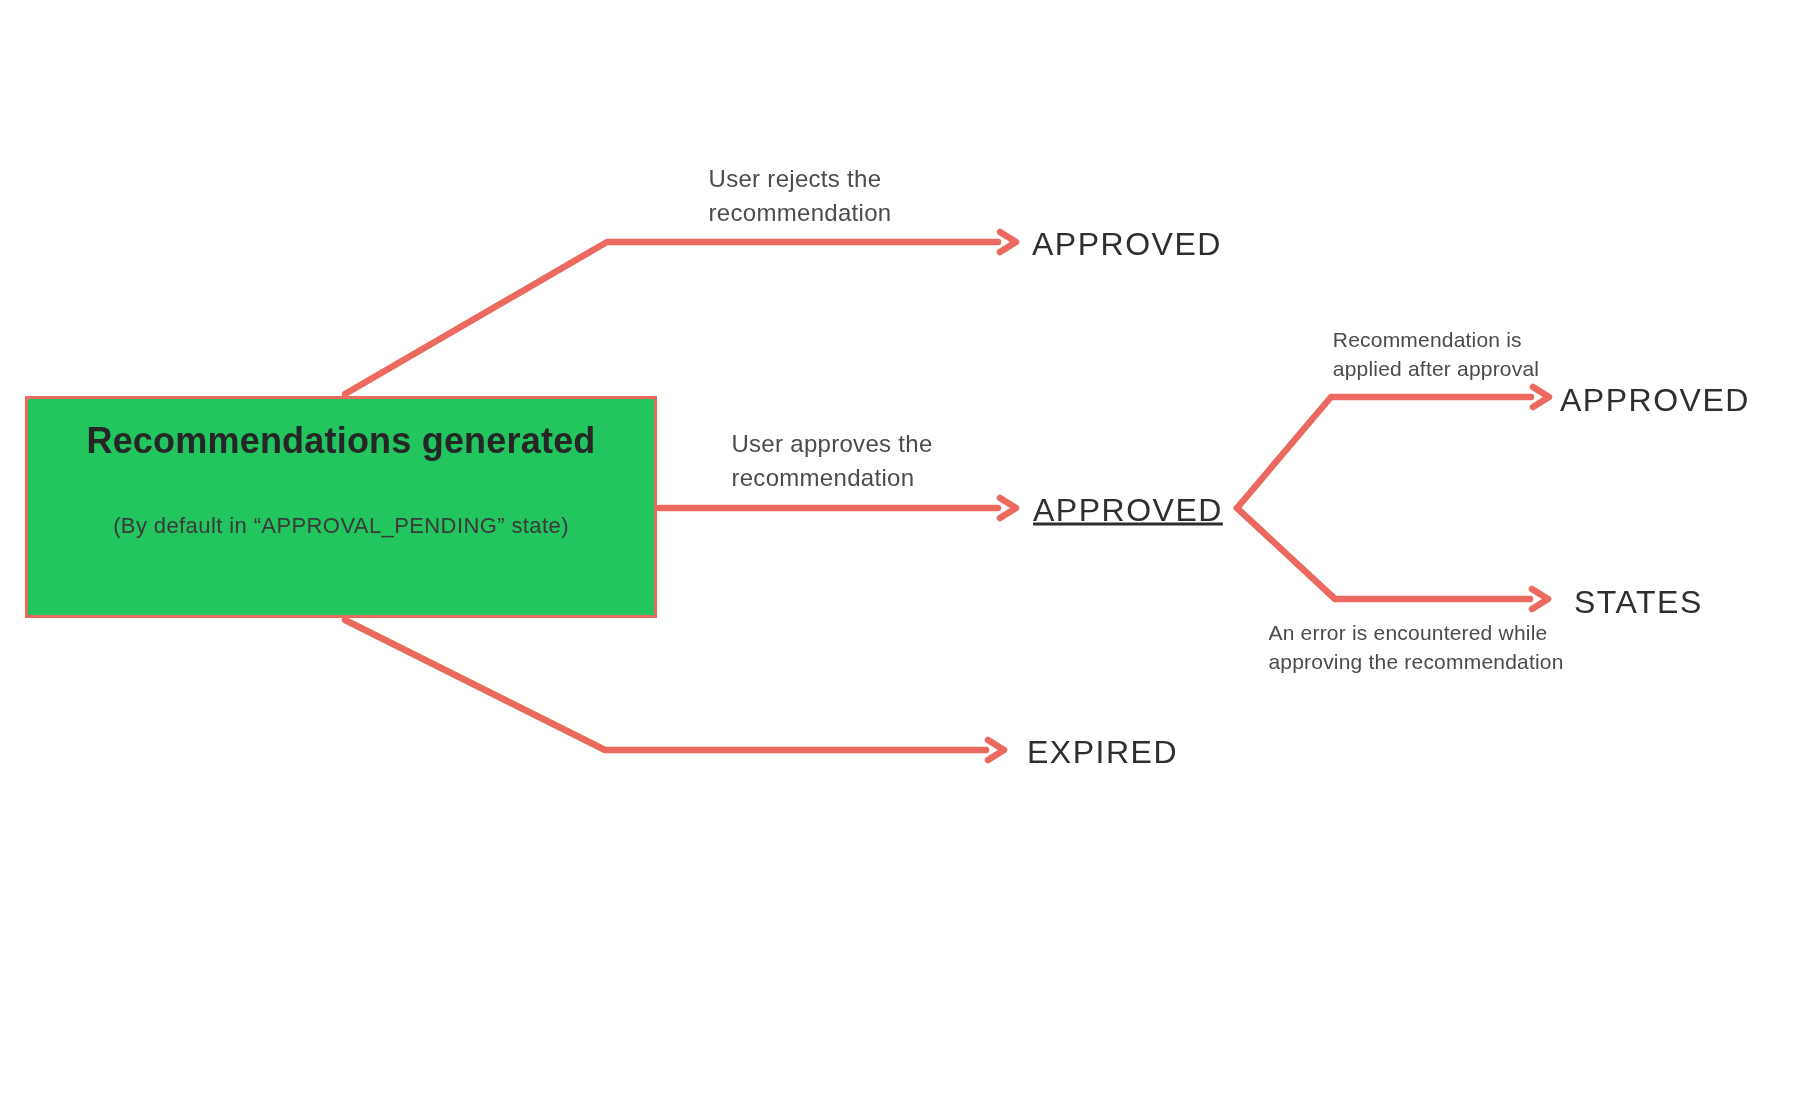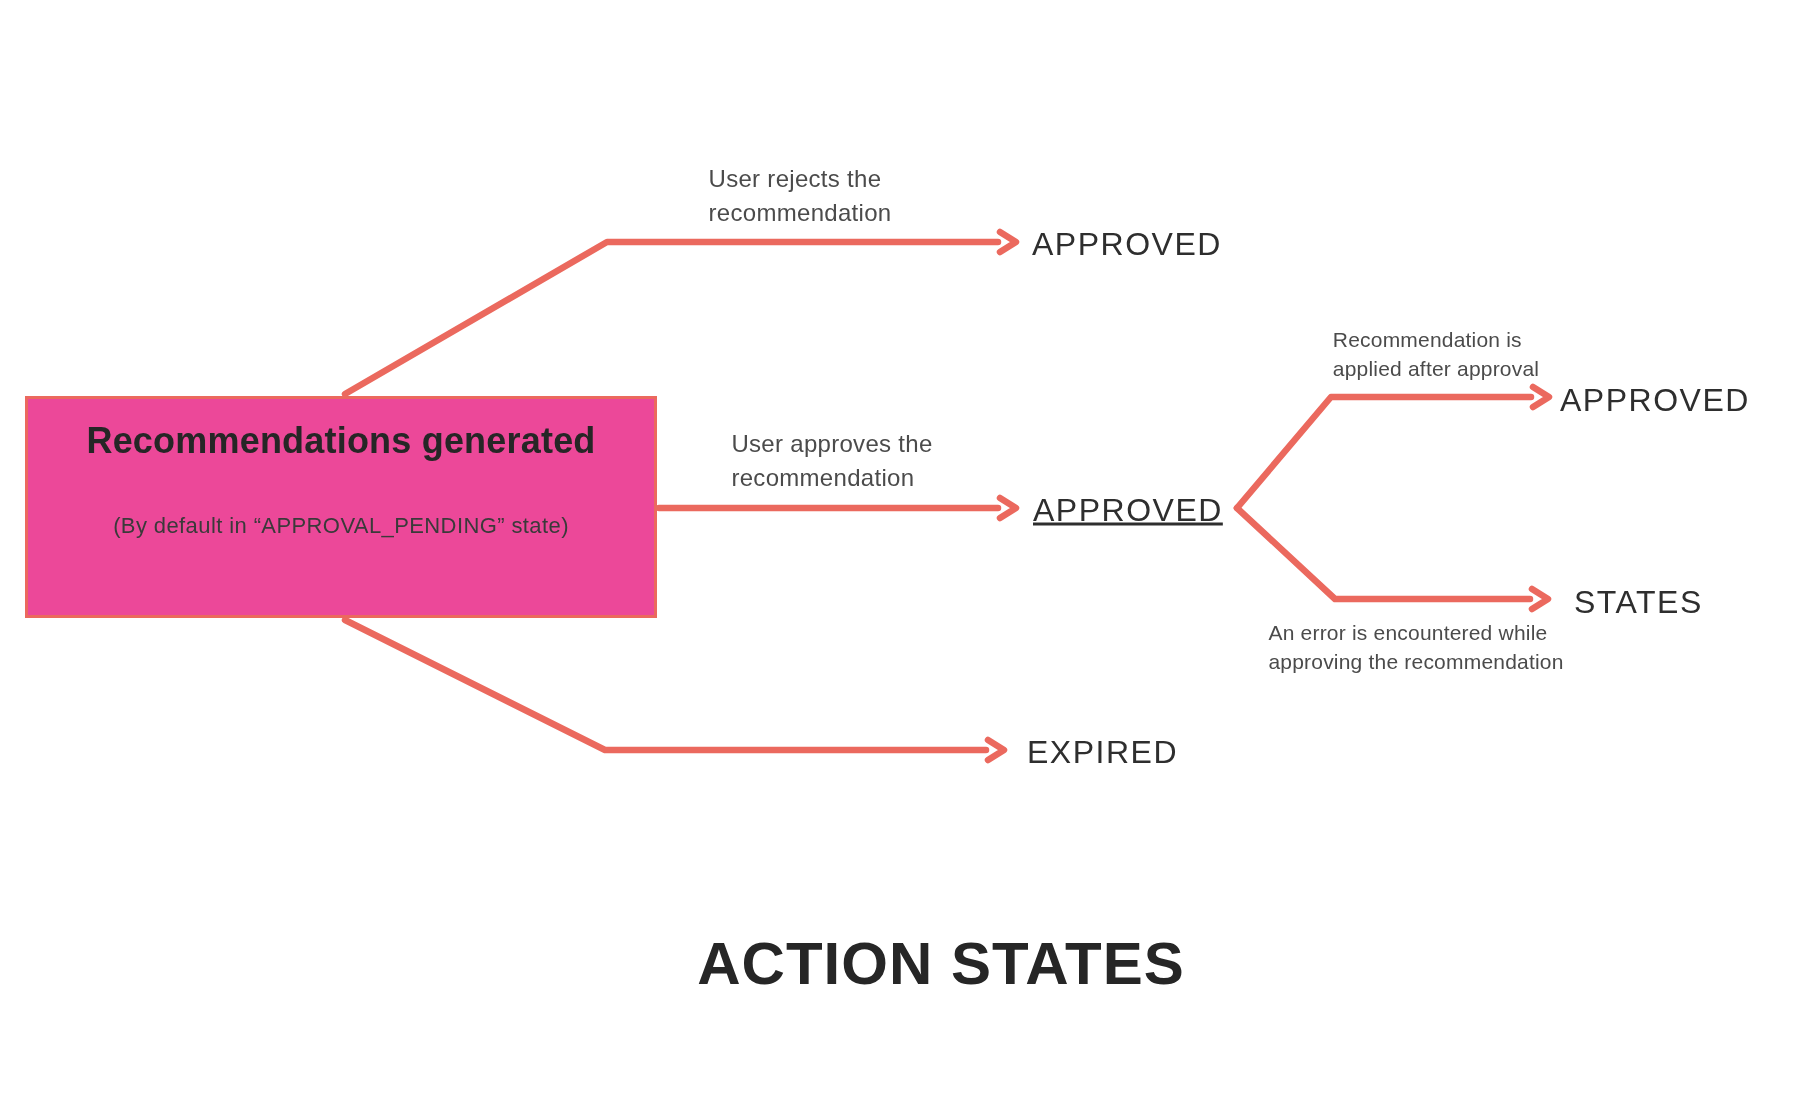--- a/index.html
+++ b/index.html
@@ -17,21 +17,21 @@
     font-family:"Liberation Sans","DejaVu Sans",sans-serif;
     overflow:hidden;
   }
   svg.connectors{position:absolute;left:0;top:0;width:1804px;height:1100px;}
   svg.connectors polyline{
     fill:none;stroke:var(--accent);stroke-width:6.5;
     stroke-linecap:round;stroke-linejoin:round;
   }
   .origin-box{
     position:absolute;left:25px;top:396px;width:632px;height:222px;
-    background:#ec4899;border:3px solid var(--accent);
+    background:#22c55e;border:3px solid var(--accent);
     text-align:center;padding-top:14px;
   }
   .origin-title{
     font-size:36px;font-weight:800;line-height:56px;
     color:var(--title-color);letter-spacing:0.2px;
   }
   .origin-subtitle{
     margin-top:44px;font-size:22px;font-weight:300;
     color:#3A3A3A;letter-spacing:0.4px;
   }
@@ -86,15 +86,14 @@
 approving the recommendation</div>
   <div class="annotation small" style="left:1436px;top:354px;">Recommendation is
 applied after approval</div>
 
   <div class="state-label" style="left:1032px;top:244px;">APPROVED</div>
   <div class="state-label" style="left:1033px;top:510px;text-decoration:underline;">APPROVED</div>
   <div class="state-label" style="left:1560px;top:400px;">APPROVED</div>
   <div class="state-label" style="left:1574px;top:602px;">STATES</div>
   <div class="state-label" style="left:1027px;top:752px;">EXPIRED</div>
 
-  <div class="diagram-title">ACTION STATES</div>
 
 </div>
 
 </body></html>

